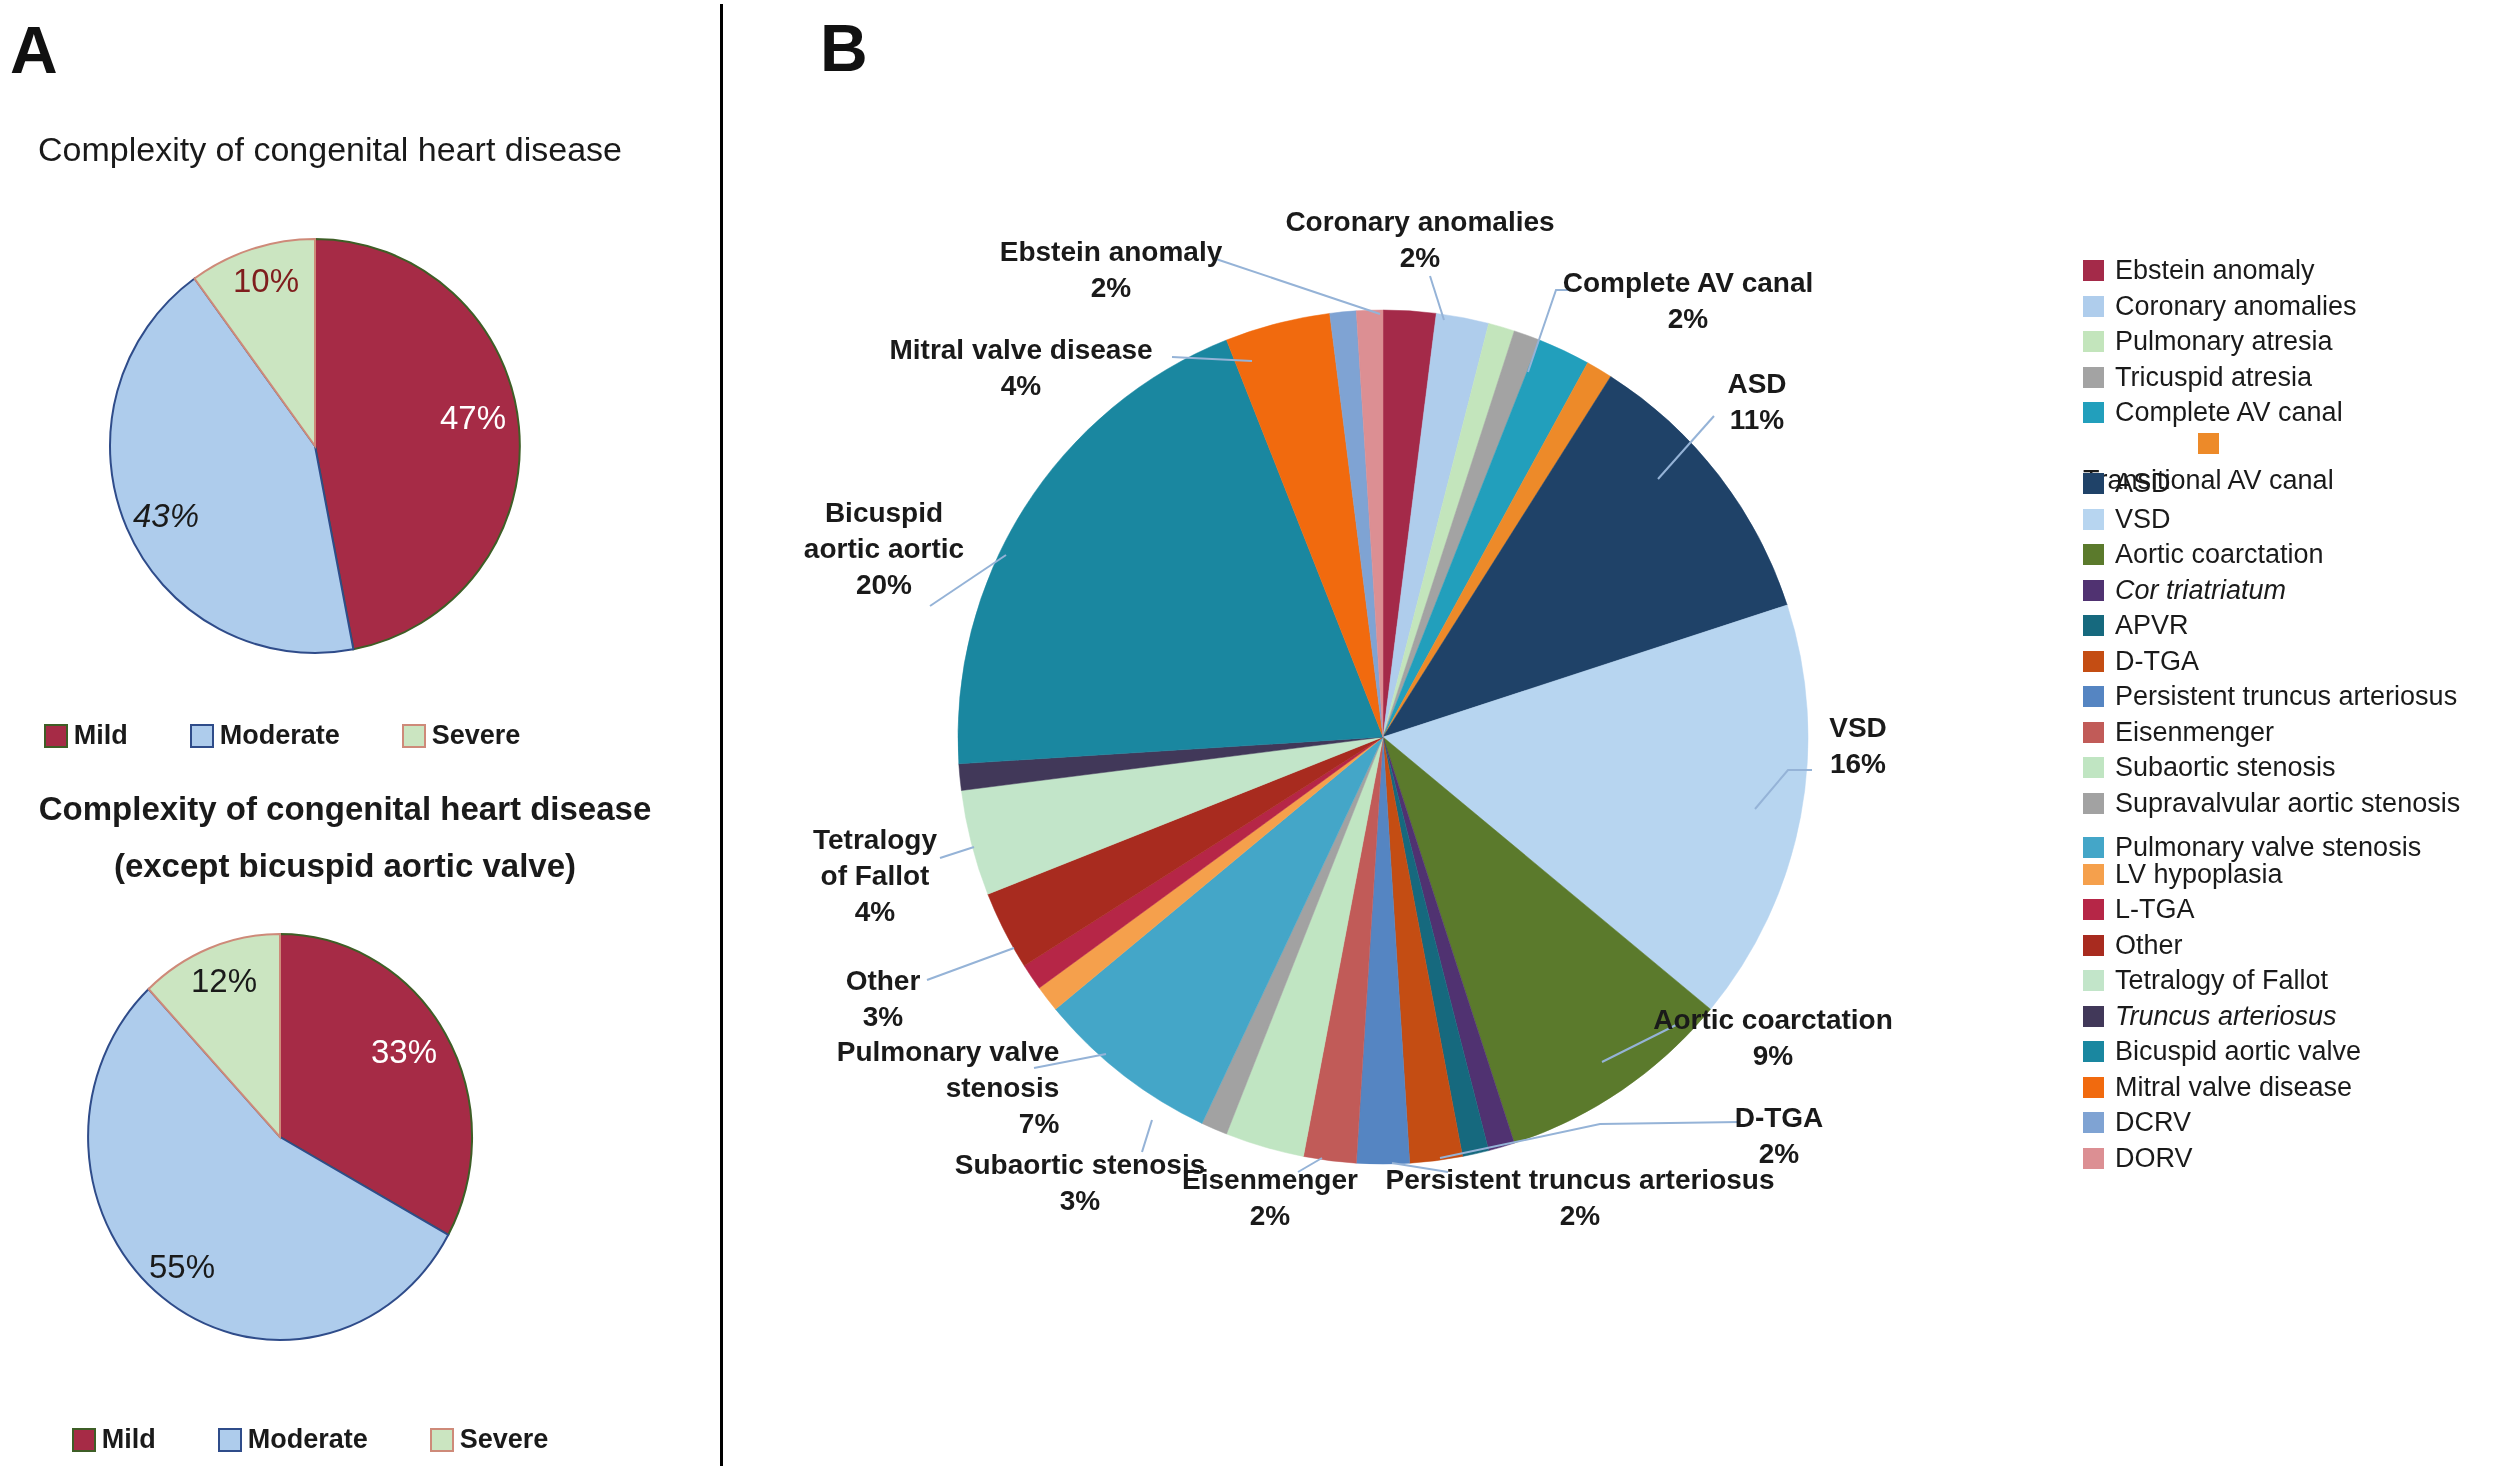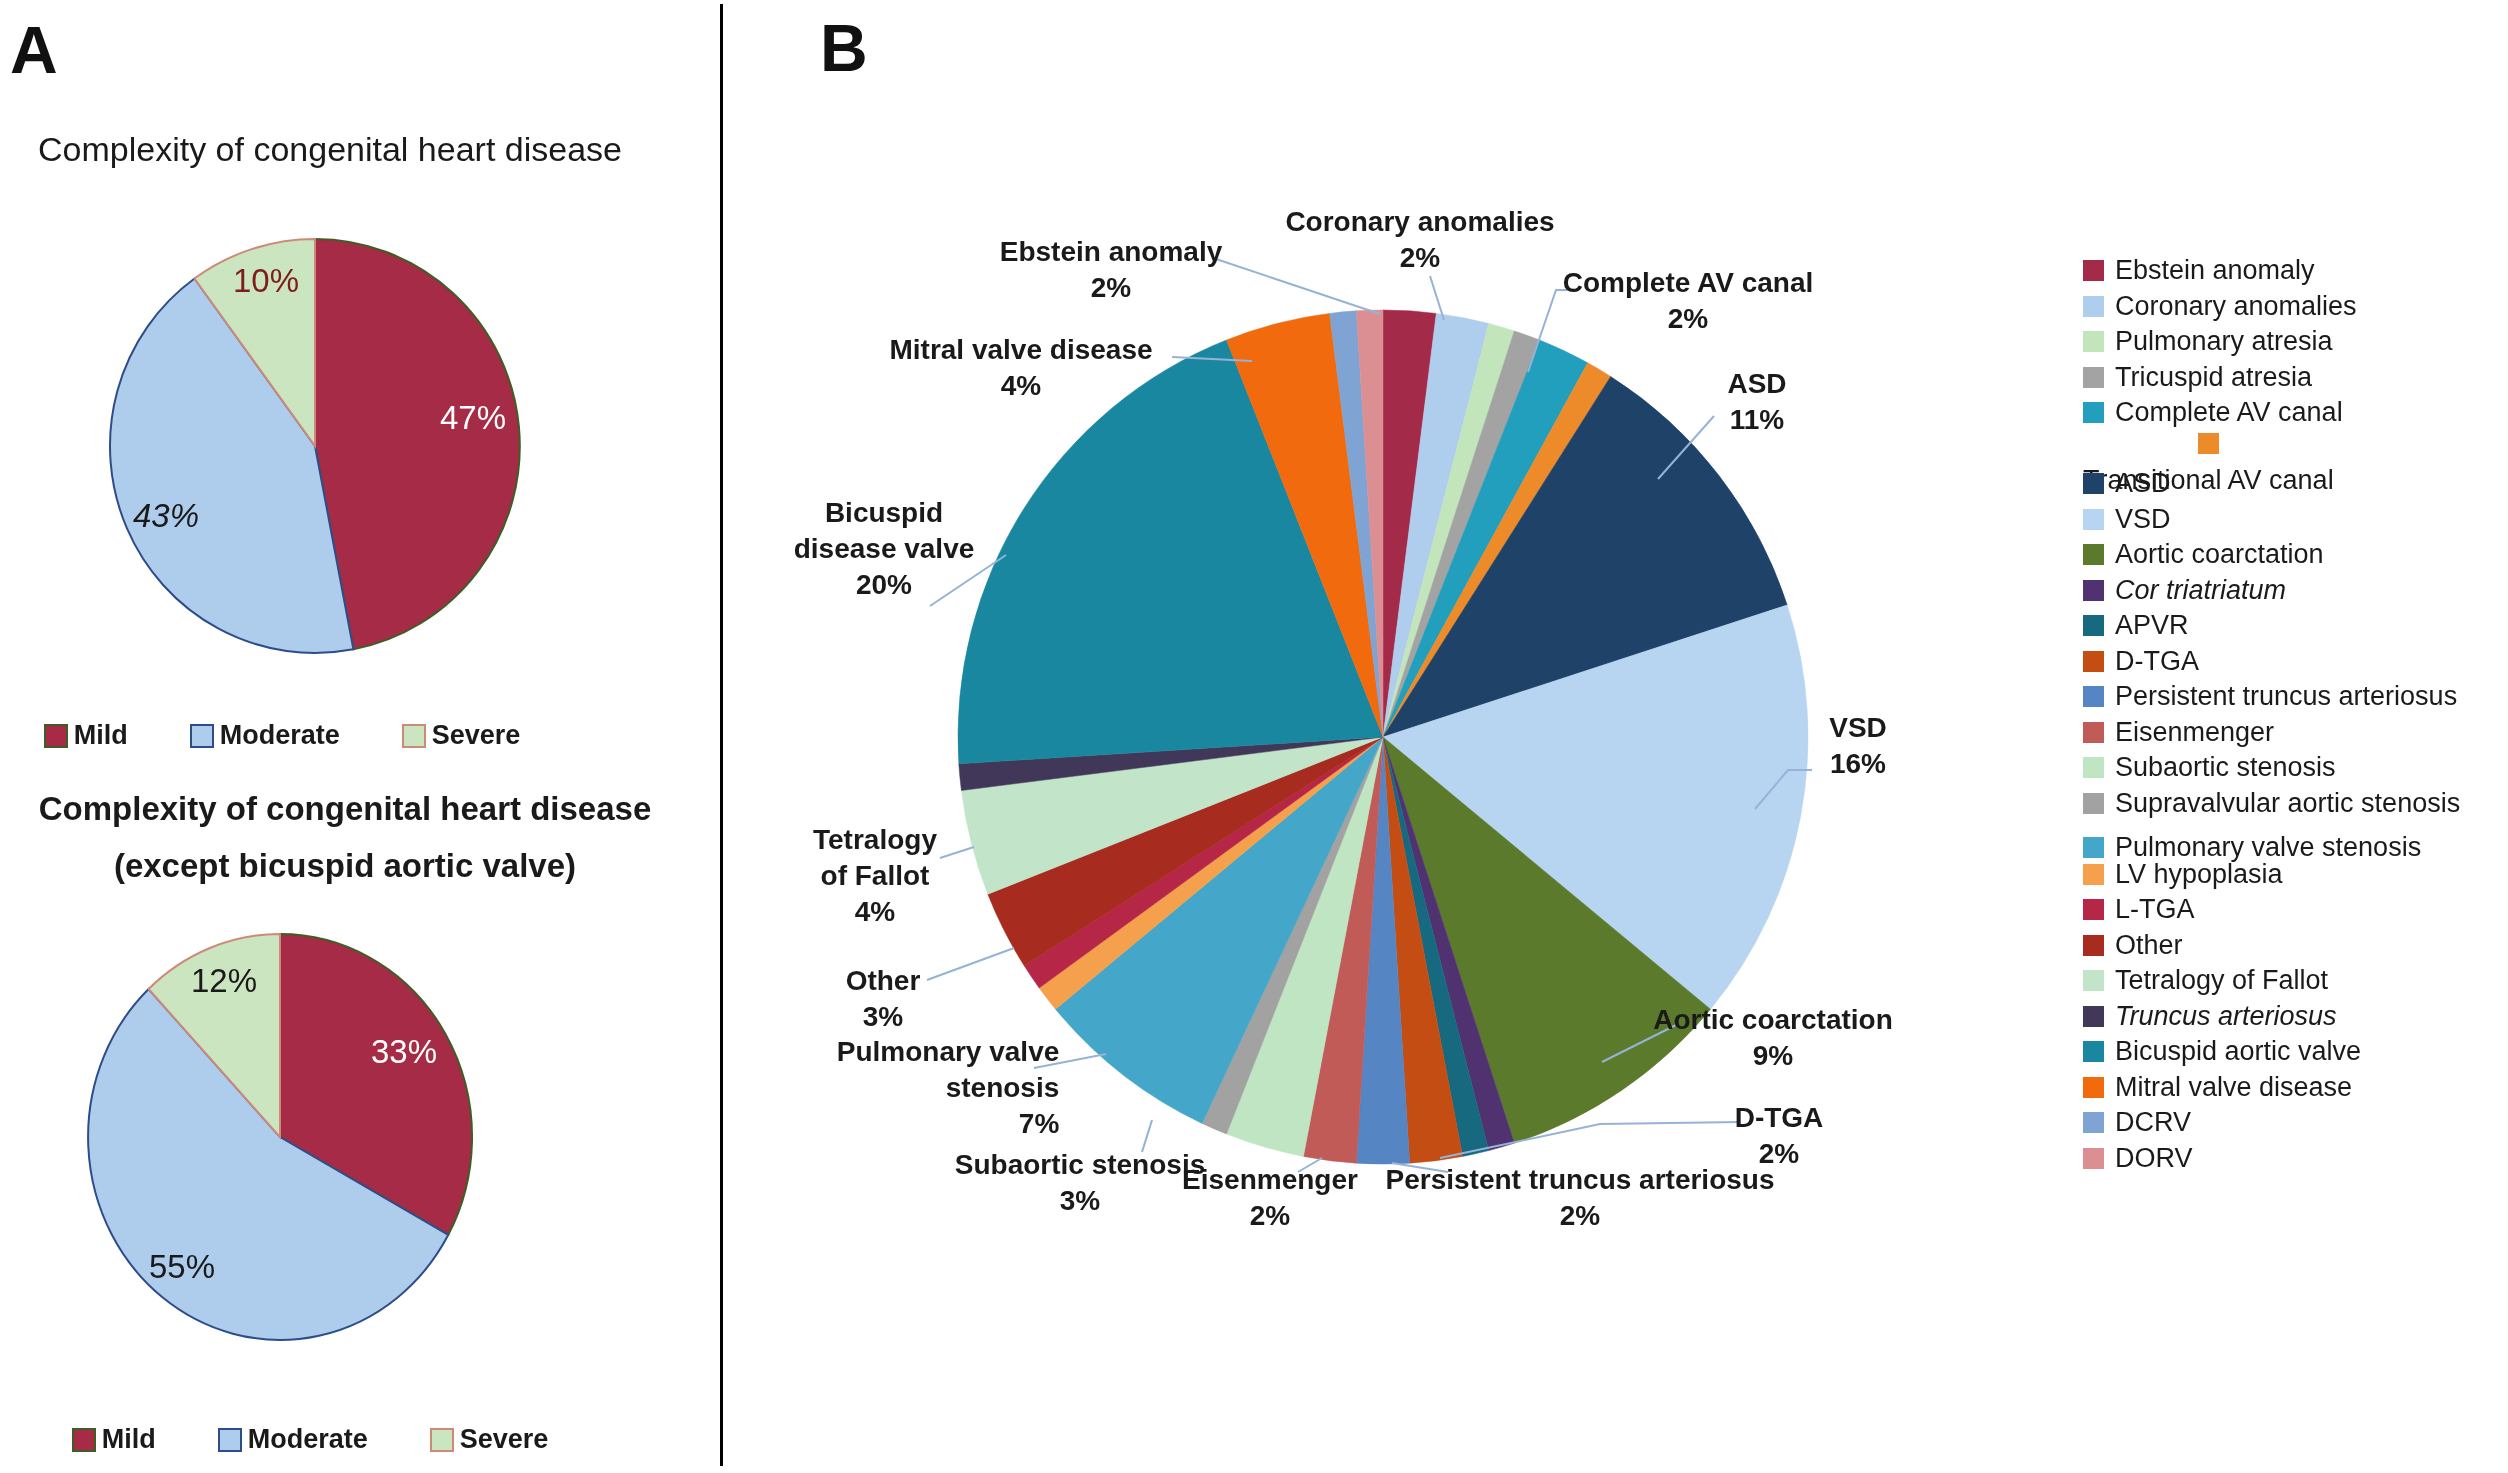--- a/index.html
+++ b/index.html
@@ -162,21 +162,21 @@
       <div>Other</div>
       <div>3%</div>
     </div>
     <div class="abs callout" style="left: 875px; top: 822px;">
       <div>Tetralogy</div>
       <div>of Fallot</div>
       <div>4%</div>
     </div>
     <div class="abs callout" style="left: 884px; top: 495px;">
       <div>Bicuspid</div>
-      <div>disease valve</div>
+      <div>aortic aortic</div>
       <div>20%</div>
     </div>
     <div class="abs callout" style="left: 1021px; top: 332px;">
       <div>Mitral valve disease</div>
       <div>4%</div>
     </div>
   </div>
 <div class="abs" id="legendB" style="left:0;top:0;">
     <div class="legend-b-row" style="left: 2083px; top: 255px;">
       <span class="swatch-b" style="background: rgb(164, 42, 73);"></span>

